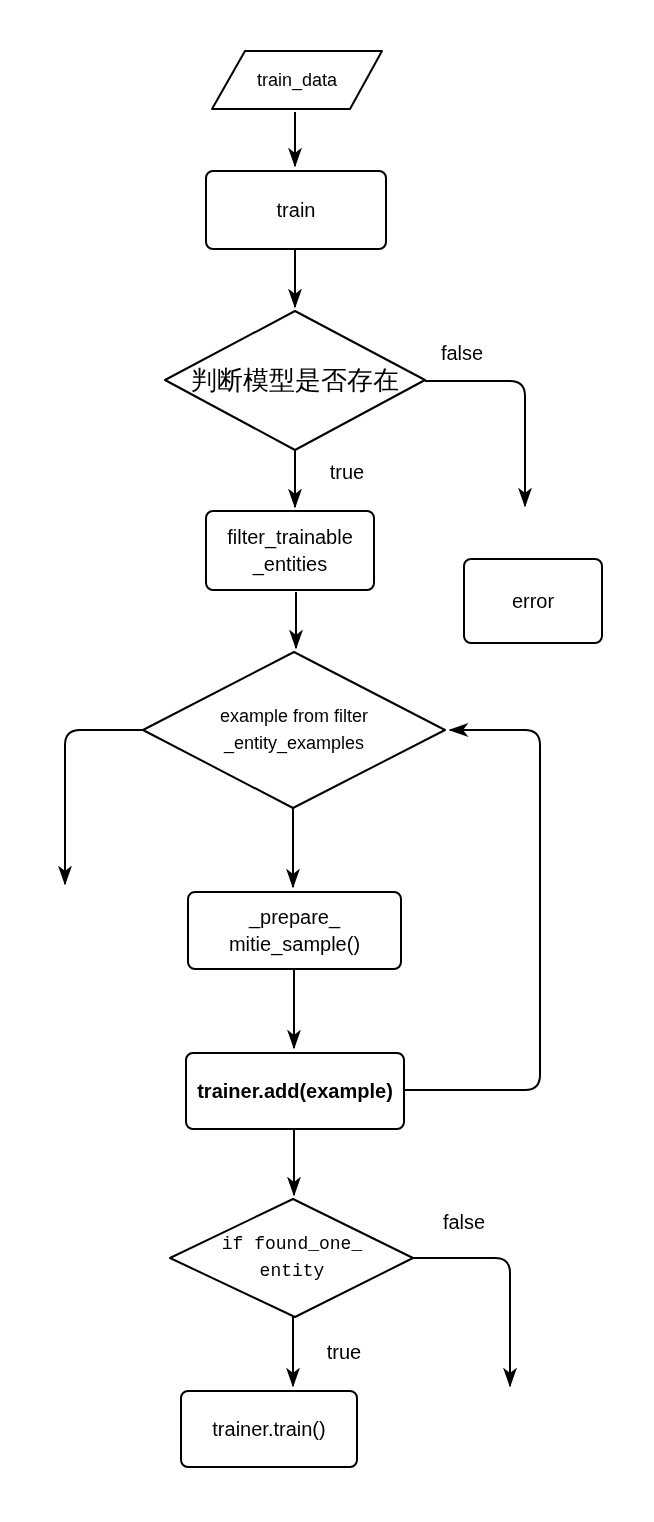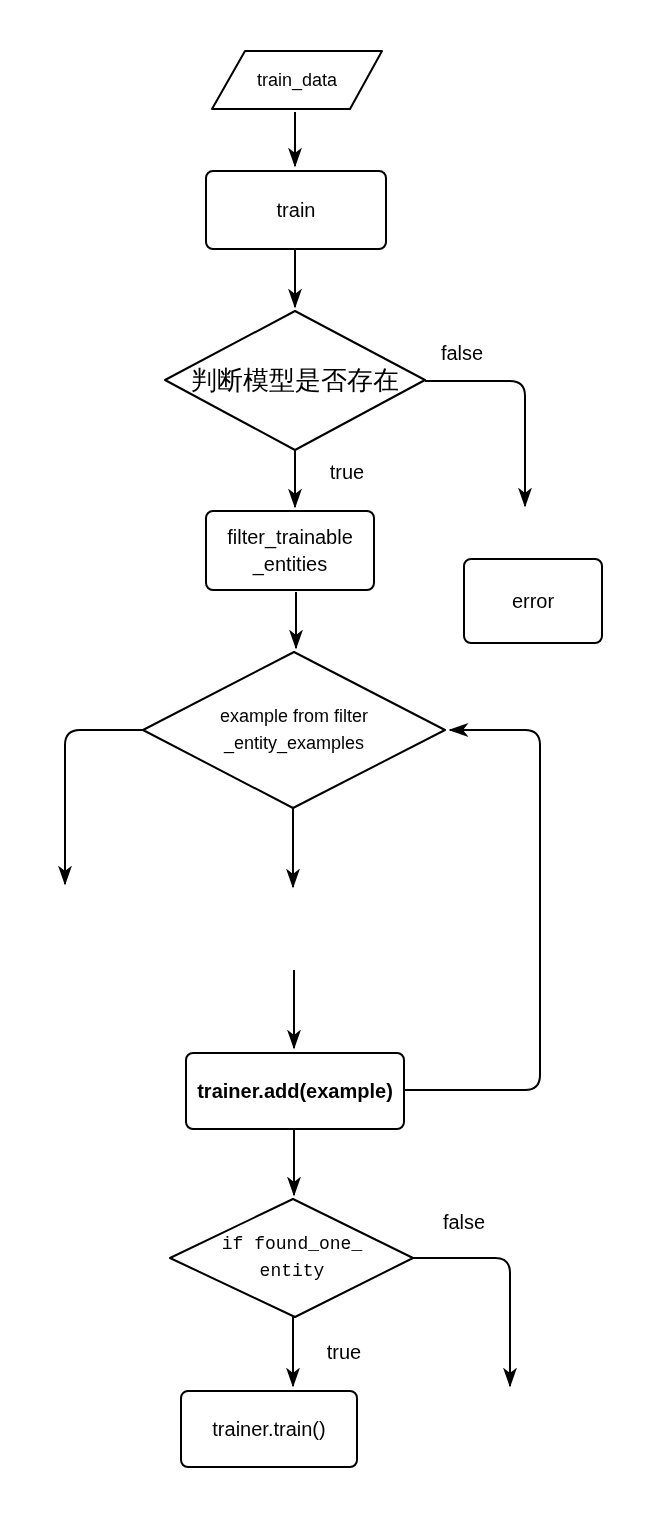--- a/index.html
+++ b/index.html
@@ -92,20 +92,24 @@
 
   <div class="node-rect" style="left:205px; top:510px; width:170px; height:81px;justify-content:center;">
     <span>filter_trainable</span>
     <span>_entities</span>
   </div>
 
   <div class="node-rect" style="left:463px; top:510px; width:140px; height:86px;margin-top:48px;">
     <span>error</span>
   </div>
 
+  <div class="node-rect" style="left:187px; top:891px; width:215px; height:79px;">
+    <span>_prepare_</span>
+    <span>mitie_sample()</span>
+  </div>
 
   <div class="node-rect" style="left:185px; top:1052px; width:220px; height:78px;font-weight:bold;">
     <span>trainer.add(example)</span>
   </div>
 
   <div class="node-rect" style="left:180px; top:1390px; width:178px; height:78px;">
     <span>trainer.train()</span>
   </div>
 
   <div class="shape-label" style="left:297px; top:80px;">train_data</div>

